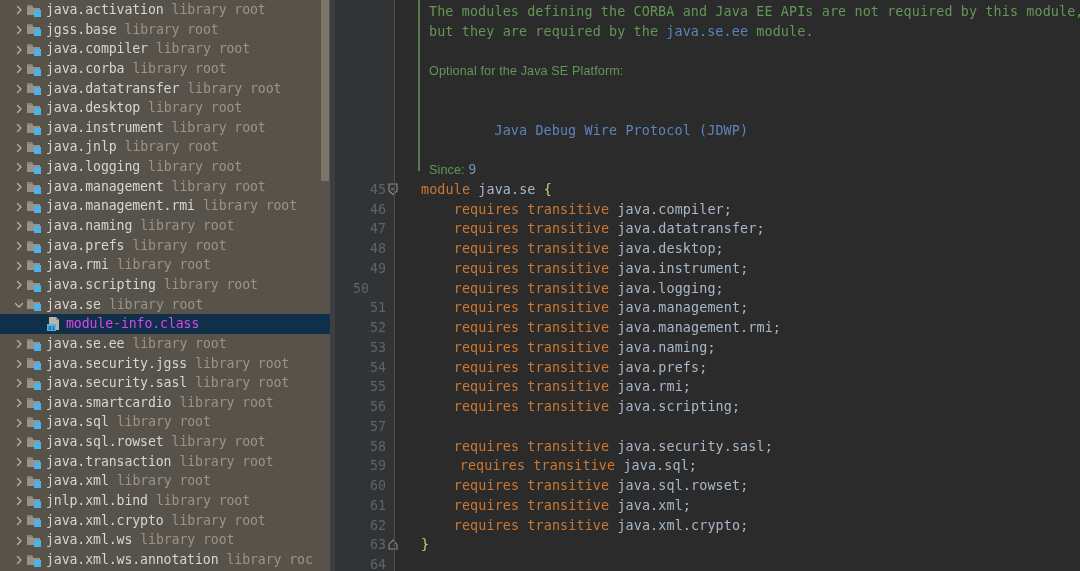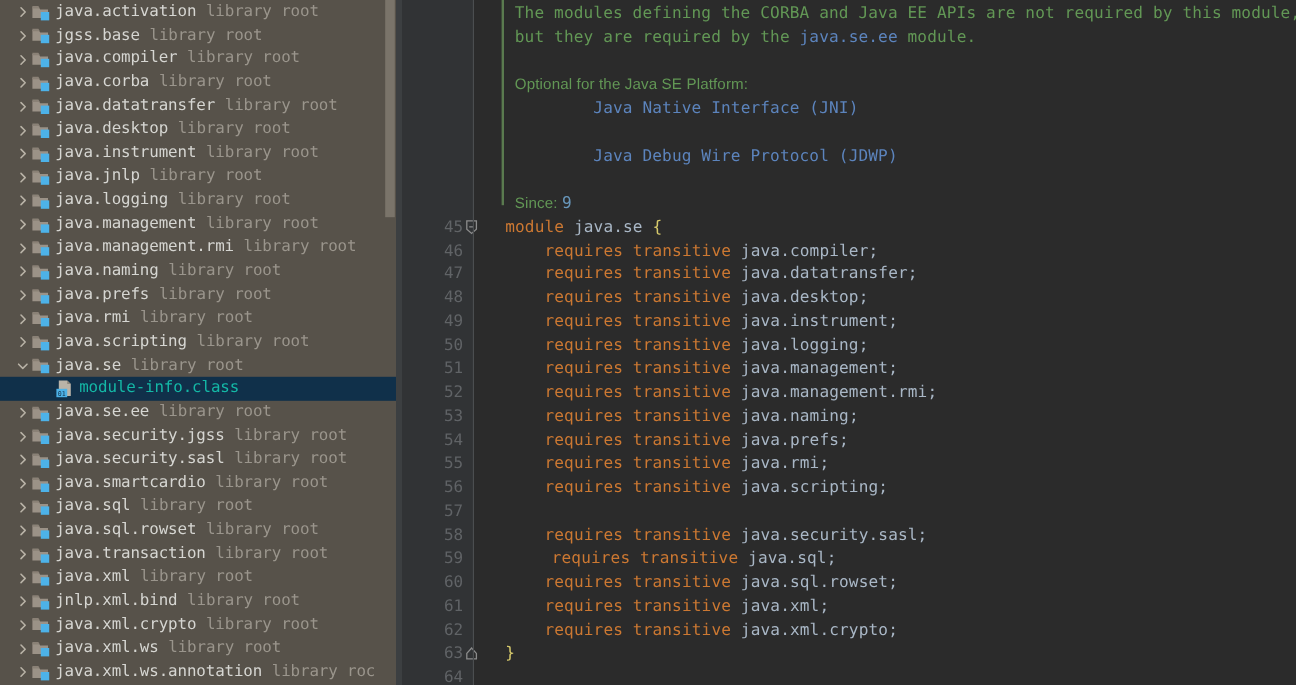--- a/index.html
+++ b/index.html
@@ -50,21 +50,21 @@
     font-size: 13.2px;
     letter-spacing: -0.1px;
   }
   .node-sub {
     color: #9a958c;
     font-family: "DejaVu Sans Mono", monospace;
     font-size: 13.2px;
     margin-left: 8px;
     letter-spacing: -0.1px;
   }
-  .tree-row.selected .node-name { color: #14b8a6; }
+  .tree-row.selected .node-name { color: #d946ef; }
 
   
   #sb-track {
     position: absolute; right: 0; top: 0;
     width: 9px; height: 571px;
     background: transparent;
   }
   #sb-thumb {
     position: absolute; right: 1px; top: 0;
     width: 8px; height: 181px;
@@ -561,21 +561,21 @@
   </div>
 
   <div id="editor">
     <div id="left-strip"></div>
     <div id="gutter">
         <div class="lnum" style="top: 179.75px;">45</div>
         <div class="lnum" style="top: 199.5px;">46</div>
         <div class="lnum" style="top: 219.25px;">47</div>
         <div class="lnum" style="top: 239px;">48</div>
         <div class="lnum" style="top: 258.75px;">49</div>
-        <div class="lnum" style="top: 278.5px;">50</div>
+        <div class="lnum" style="top: 278.5px; text-align: center;">50</div>
         <div class="lnum" style="top: 298.25px;">51</div>
         <div class="lnum" style="top: 318px;">52</div>
         <div class="lnum" style="top: 337.75px;">53</div>
         <div class="lnum" style="top: 357.5px;">54</div>
         <div class="lnum" style="top: 377.25px;">55</div>
         <div class="lnum" style="top: 397px;">56</div>
         <div class="lnum" style="top: 416.75px;">57</div>
         <div class="lnum" style="top: 436.5px;">58</div>
         <div class="lnum" style="top: 456.25px;">59</div>
         <div class="lnum" style="top: 476px;">60</div>
@@ -595,21 +595,21 @@
             </g>
           </svg></div>
       </div>
     <div id="gutter-line"></div>
     <div id="code">
       <div id="doc-bar"></div>
     <div class="cline" style="top: 2px; left: 34px;"><span class="tok-doc">The modules defining the CORBA and Java EE APIs are not required by this module,</span></div>
         <div class="cline" style="top: 21.75px; left: 34px;"><span class="tok-doc">but they are required by the </span><span class="tok-link">java.se.ee</span><span class="tok-doc"> module.</span></div>
         <div class="cline" style="top: 41.5px; left: 34px;"><span class="tok-doc"></span></div>
         <div class="cline" style="top: 61.25px; left: 34px;"><span class="tok-docsans">Optional for the Java SE Platform:</span></div>
-        <div class="cline" style="top: 81px; left: 34px;"><span class="tok-doc">        </span><span class="tok-link">Java Native Interface (JNI)</span></div>
+        <div class="cline" style="top: 81px; left: 34px;"><span class="tok-doc">        </span></div>
         <div class="cline" style="top: 120.5px; left: 34px;"><span class="tok-doc">        </span><span class="tok-link">Java Debug Wire Protocol (JDWP)</span></div>
         <div class="cline" style="top: 140.25px; left: 34px;"><span class="tok-doc"></span></div>
         <div class="cline" style="top: 160px; left: 34px;"><span class="tok-docsans">Since: </span><span class="tok-num">9</span></div>
         <div class="cline" style="top: 179.75px; left: 26px;"><span class="tok-kw">module</span><span class="tok-plain"> </span><span class="tok-id">java.se</span><span class="tok-plain"> </span><span class="tok-brace">{</span></div>
         <div class="cline" style="top: 199.5px; left: 26px;"><span class="tok-plain">    </span><span class="tok-kw">requires transitive</span><span class="tok-plain"> </span><span class="tok-id">java.compiler</span><span class="tok-id">;</span></div>
         <div class="cline" style="top: 219.25px; left: 26px;"><span class="tok-plain">    </span><span class="tok-kw">requires transitive</span><span class="tok-plain"> </span><span class="tok-id">java.datatransfer</span><span class="tok-id">;</span></div>
         <div class="cline" style="top: 239px; left: 26px;"><span class="tok-plain">    </span><span class="tok-kw">requires transitive</span><span class="tok-plain"> </span><span class="tok-id">java.desktop</span><span class="tok-id">;</span></div>
         <div class="cline" style="top: 258.75px; left: 26px;"><span class="tok-plain">    </span><span class="tok-kw">requires transitive</span><span class="tok-plain"> </span><span class="tok-id">java.instrument</span><span class="tok-id">;</span></div>
         <div class="cline" style="top: 278.5px; left: 26px;"><span class="tok-plain">    </span><span class="tok-kw">requires transitive</span><span class="tok-plain"> </span><span class="tok-id">java.logging</span><span class="tok-id">;</span></div>
         <div class="cline" style="top: 298.25px; left: 26px;"><span class="tok-plain">    </span><span class="tok-kw">requires transitive</span><span class="tok-plain"> </span><span class="tok-id">java.management</span><span class="tok-id">;</span></div>

